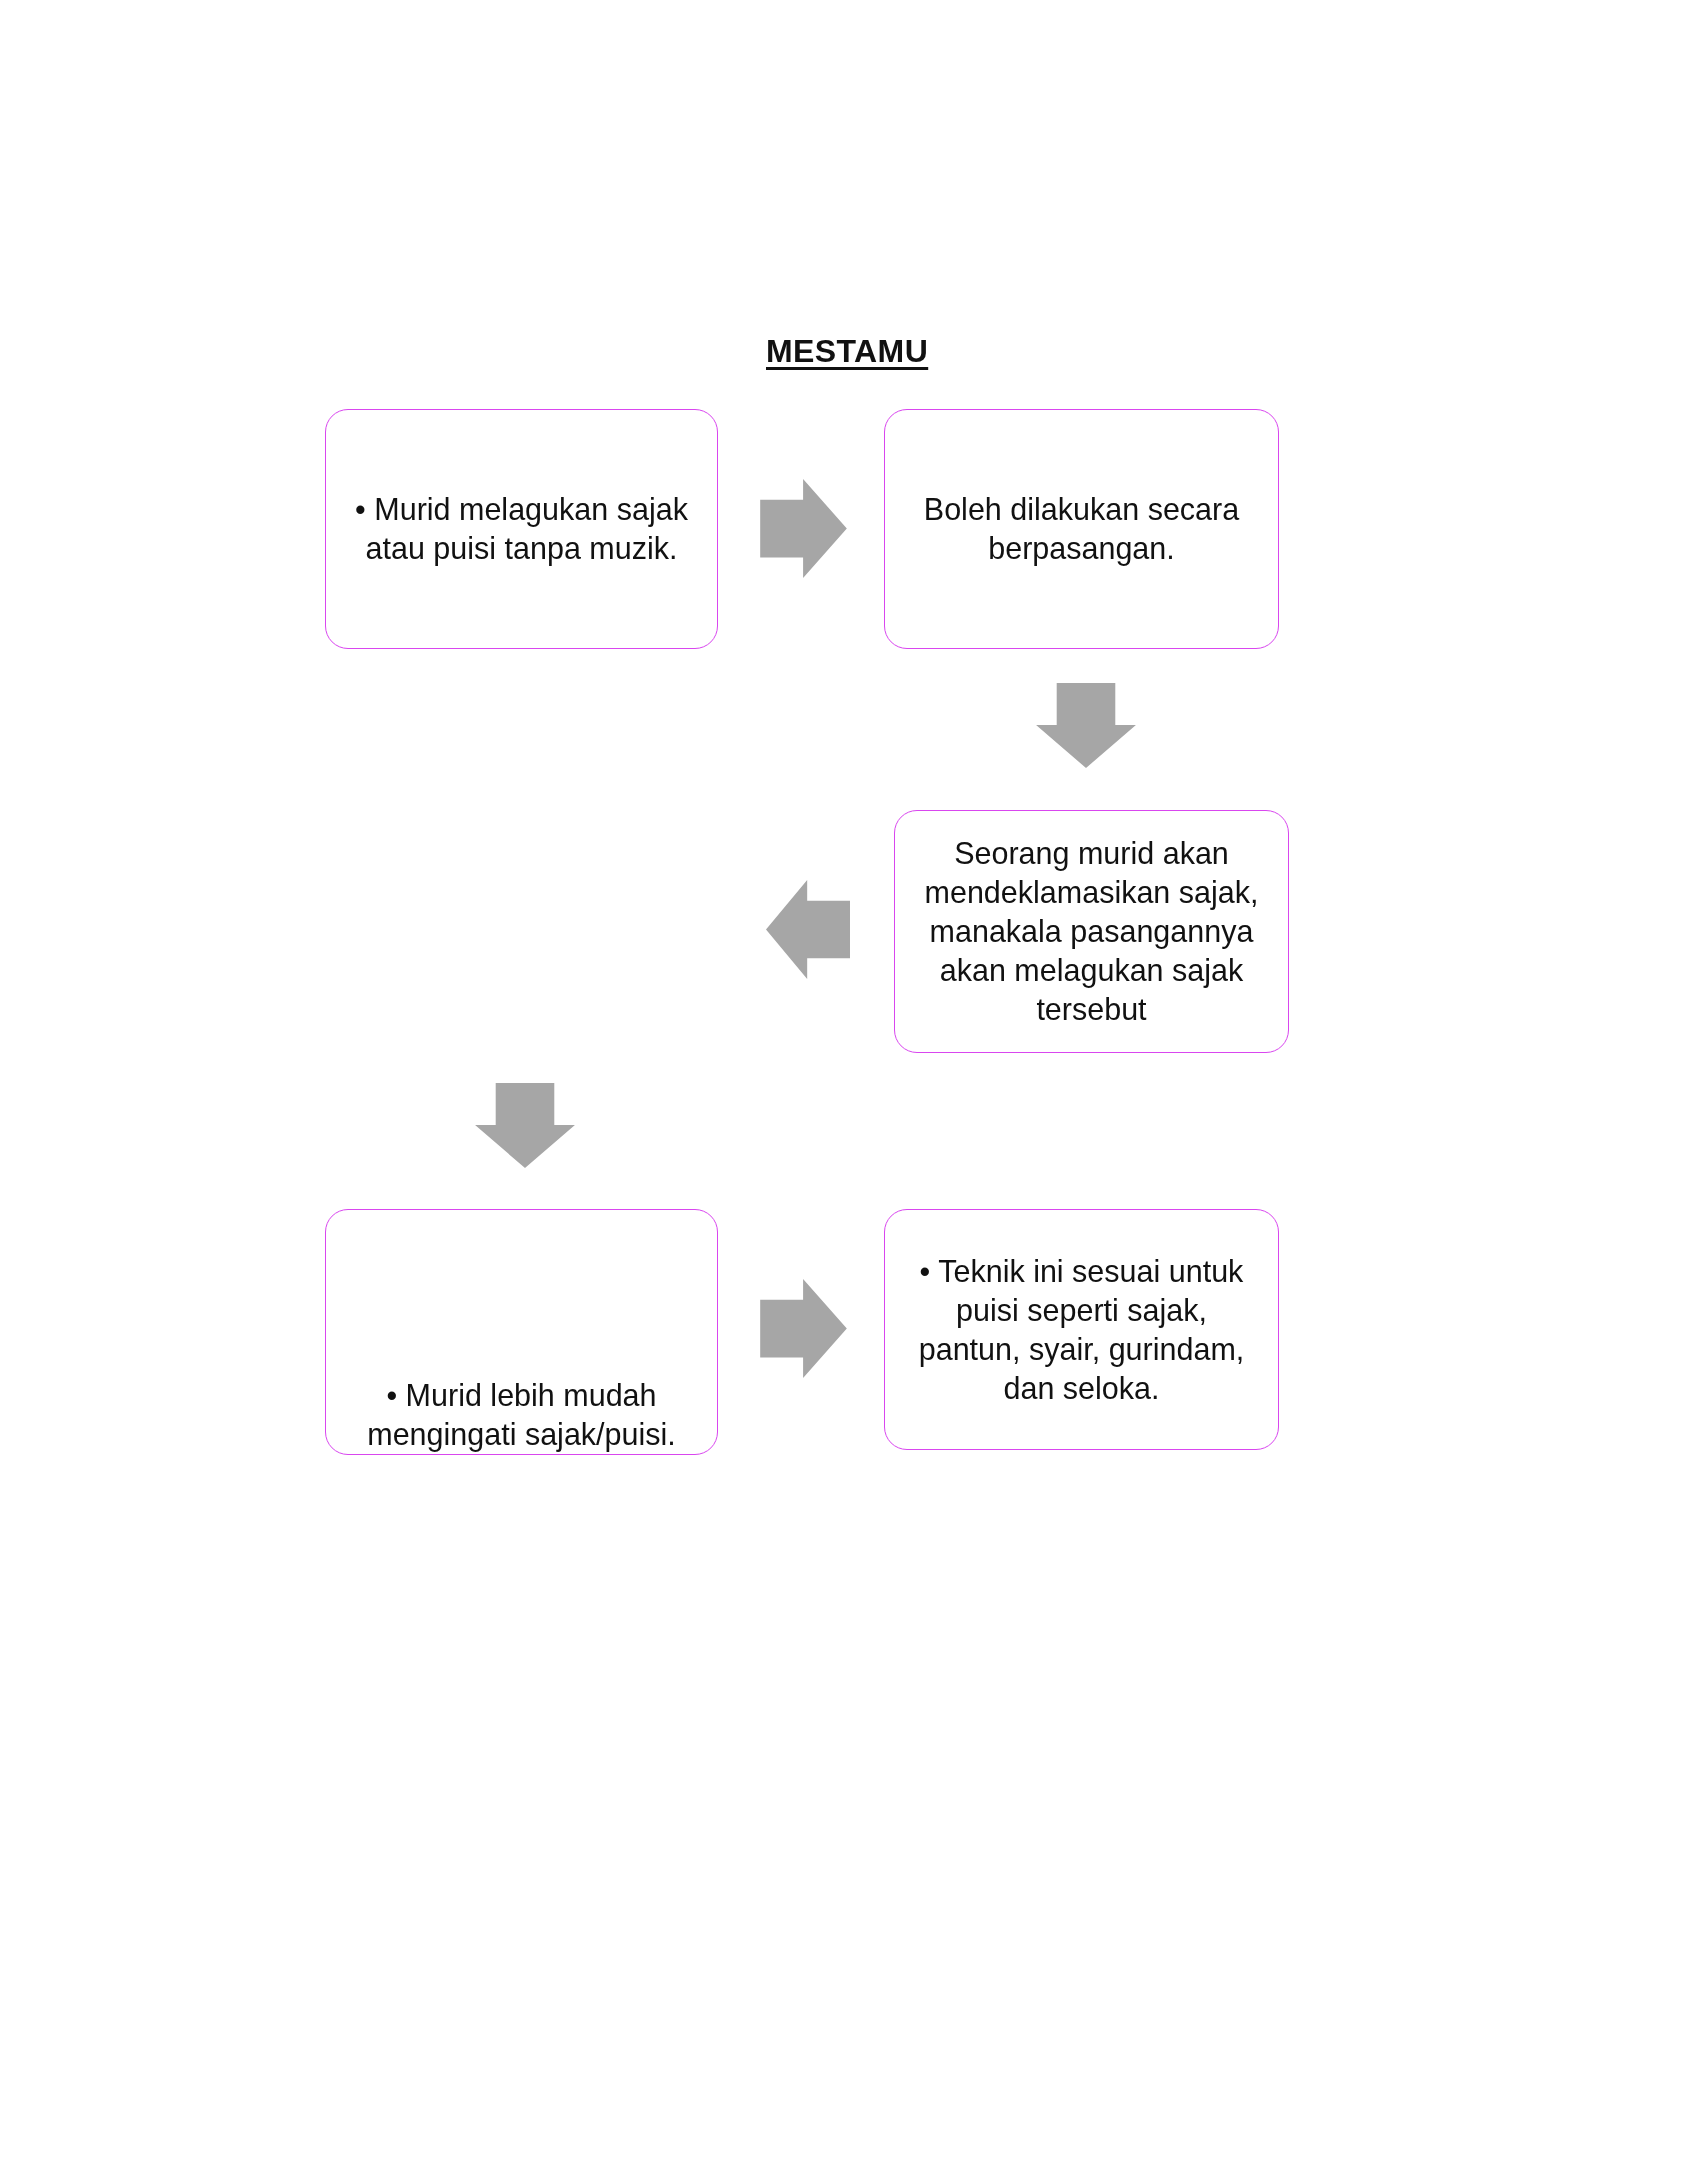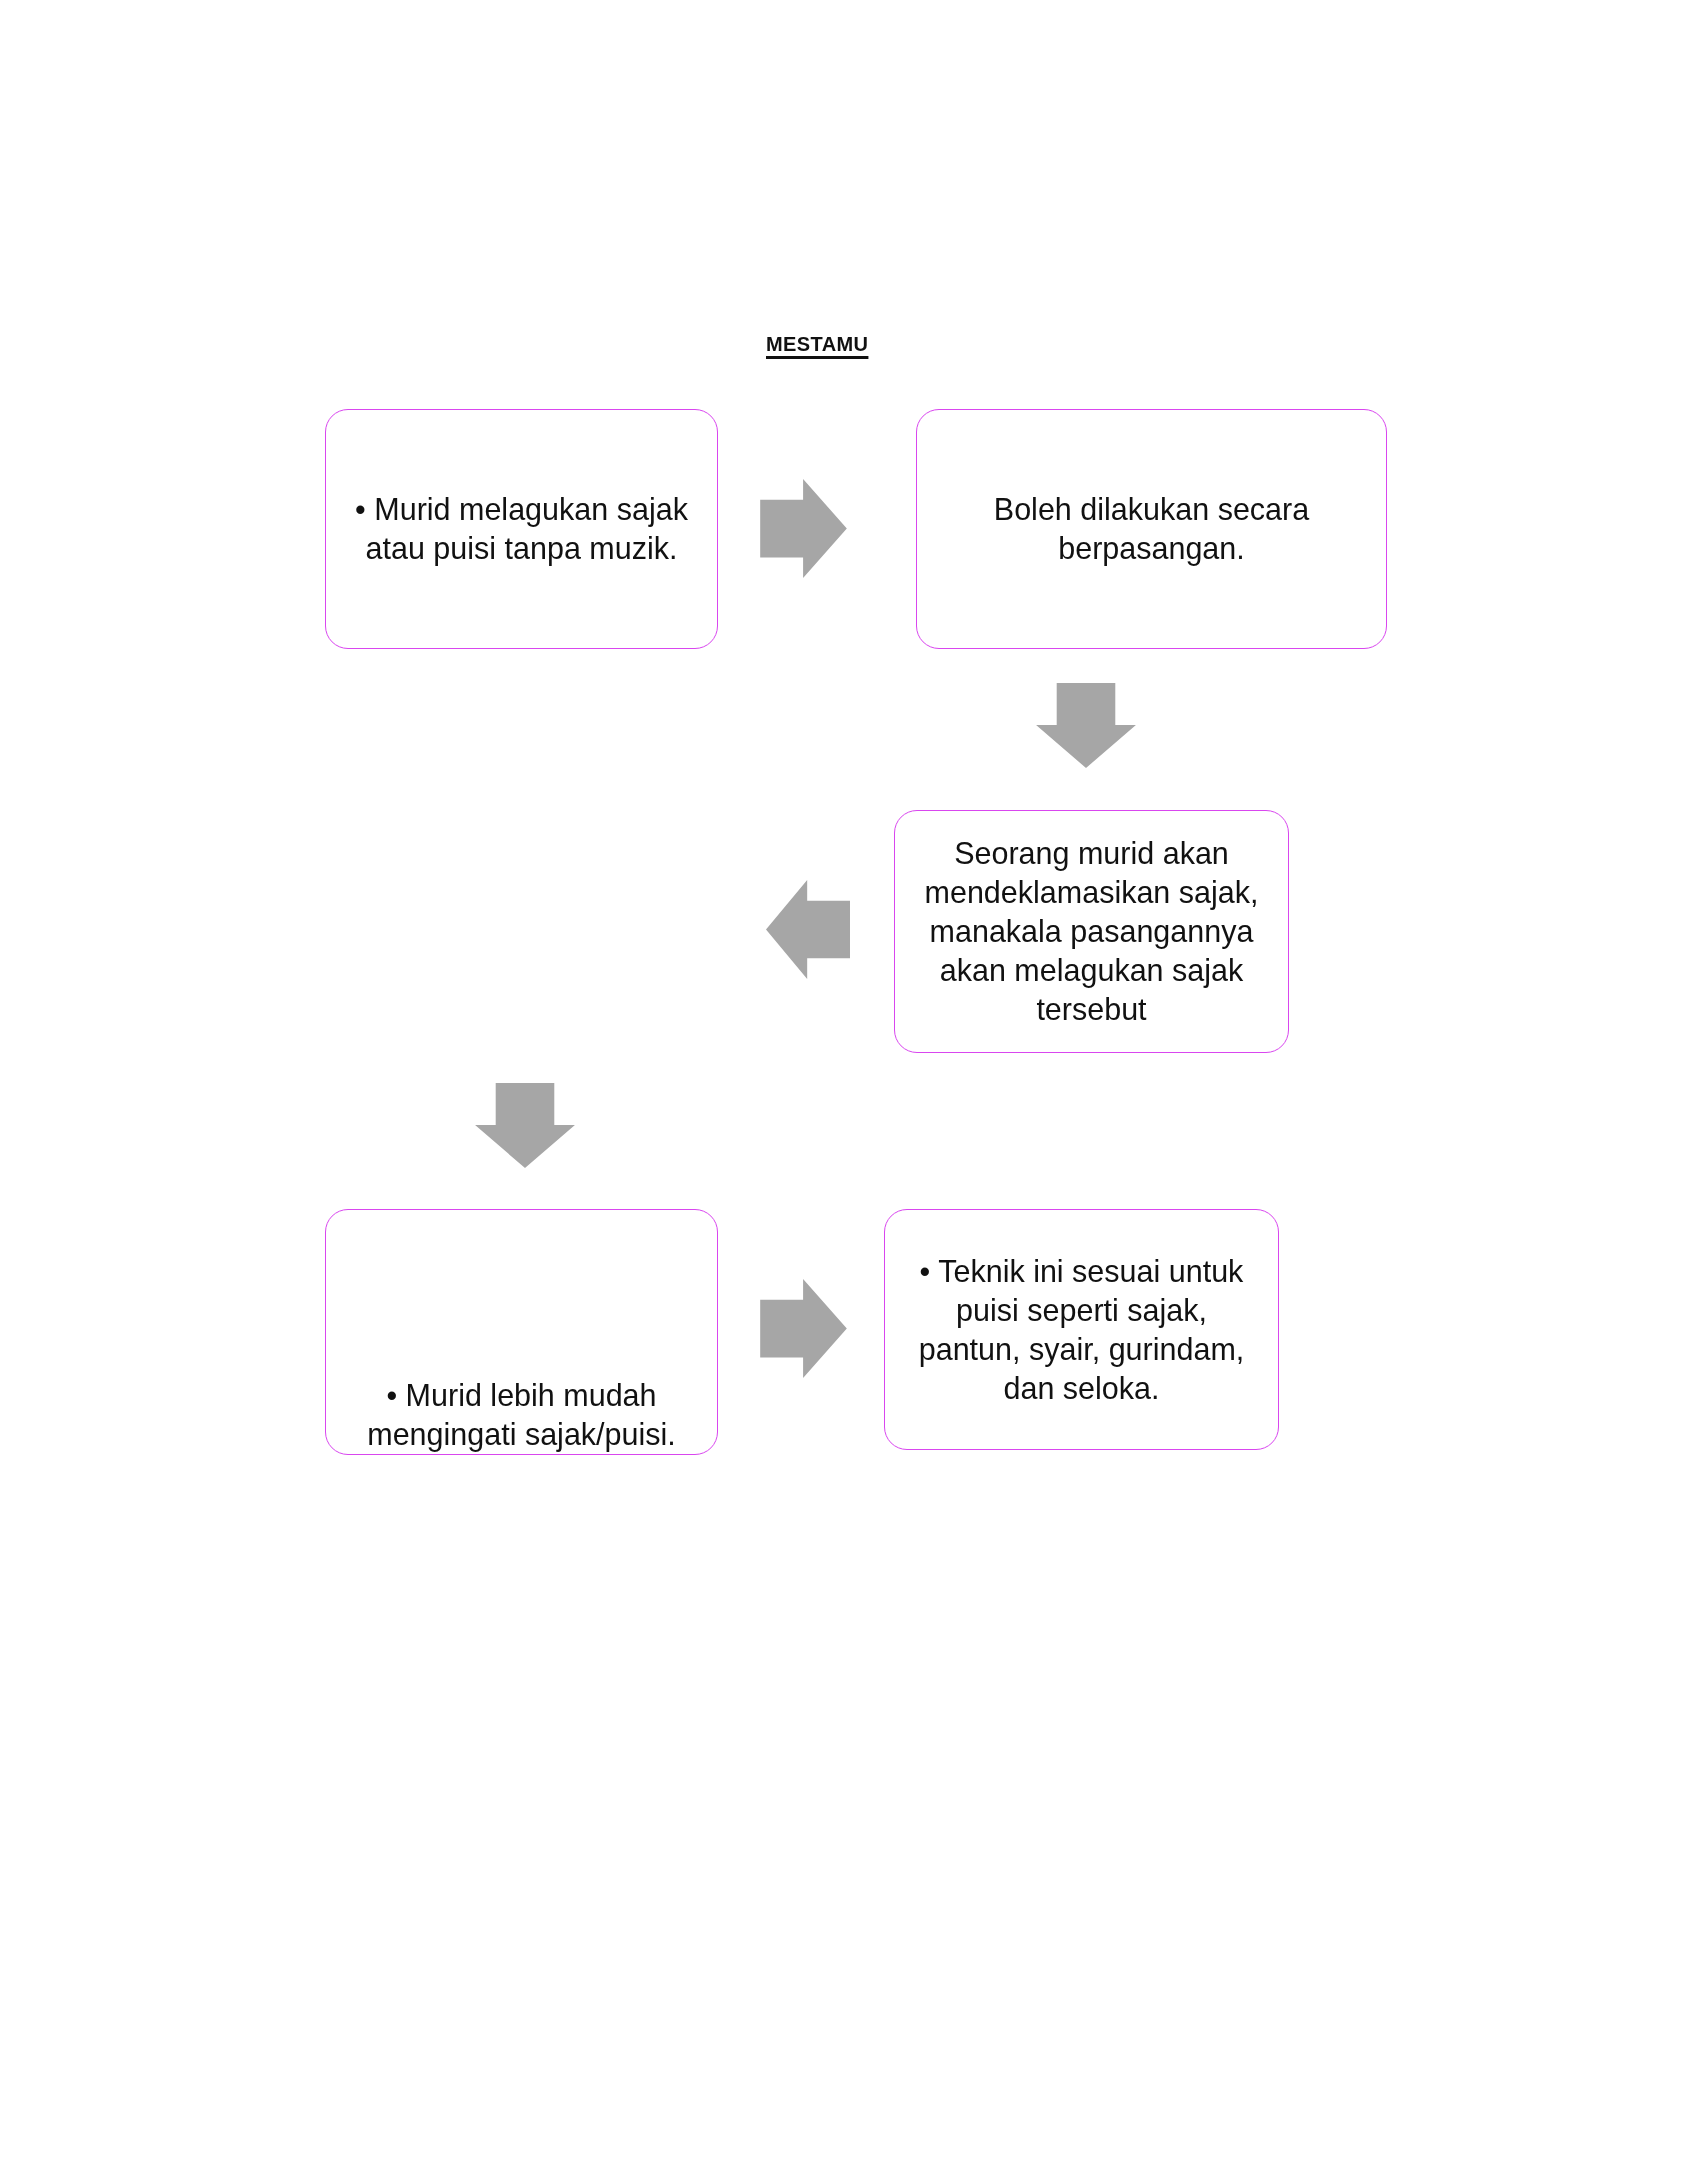--- a/index.html
+++ b/index.html
@@ -11,21 +11,21 @@
     position: relative;
     width: 1687px;
     height: 2183px;
     background: #ffffff;
     overflow: hidden;
   }
   .chart-title {
     position: absolute;
     left: 766px;
     top: 333px;
-    font-size: 20px;
+    font-size: 32px;
     font-weight: bold;
     color: #111111;
     text-decoration: underline;
     text-decoration-thickness: 3.3px;
     text-underline-offset: 5px;
     letter-spacing: 0.4px;
     white-space: pre;
   }
   .flow-box {
     position: absolute;
@@ -38,21 +38,21 @@
     justify-content: center;
   }
   .box-text {
     font-size: 30.5px;
     line-height: 39px;
     color: #111111;
     text-align: center;
     white-space: pre;
   }
   .box-1 { left: 325px;  top: 409px;  width: 393px; height: 240px; }
-  .box-2 { left: 884px; top: 409px;  width: 471px; height: 240px; margin-left: 32px; }
+  .box-2 { left: 884px; top: 409px;  width: 395px; height: 240px; }
   .box-3 { left: 325px;  top: 809px;  width: 393px; height: 246px; }
   .box-4 { left: 884px; top: 810px;  width: 395px; height: 243px; margin-left: 10px; }
   .box-5 { left: 325px;  top: 1209px; width: 393px; height: 246px; align-items: flex-end; }
   .box-6 { left: 884px; top: 1209px; width: 395px; height: 241px; }
   .arrow { position: absolute; }
   .arrow-1 { left: 760px;  top: 479px;  width: 87px; height: 99px; }
   .arrow-2 { left: 1036px; top: 683px;  width: 100px; height: 85px; }
   .arrow-3 { left: 766px;  top: 880px; width: 84px; height: 99px; }
   .arrow-4 { left: 475px;  top: 1083px; width: 100px; height: 85px; }
   .arrow-5 { left: 760px;  top: 1279px; width: 87px; height: 99px; }

